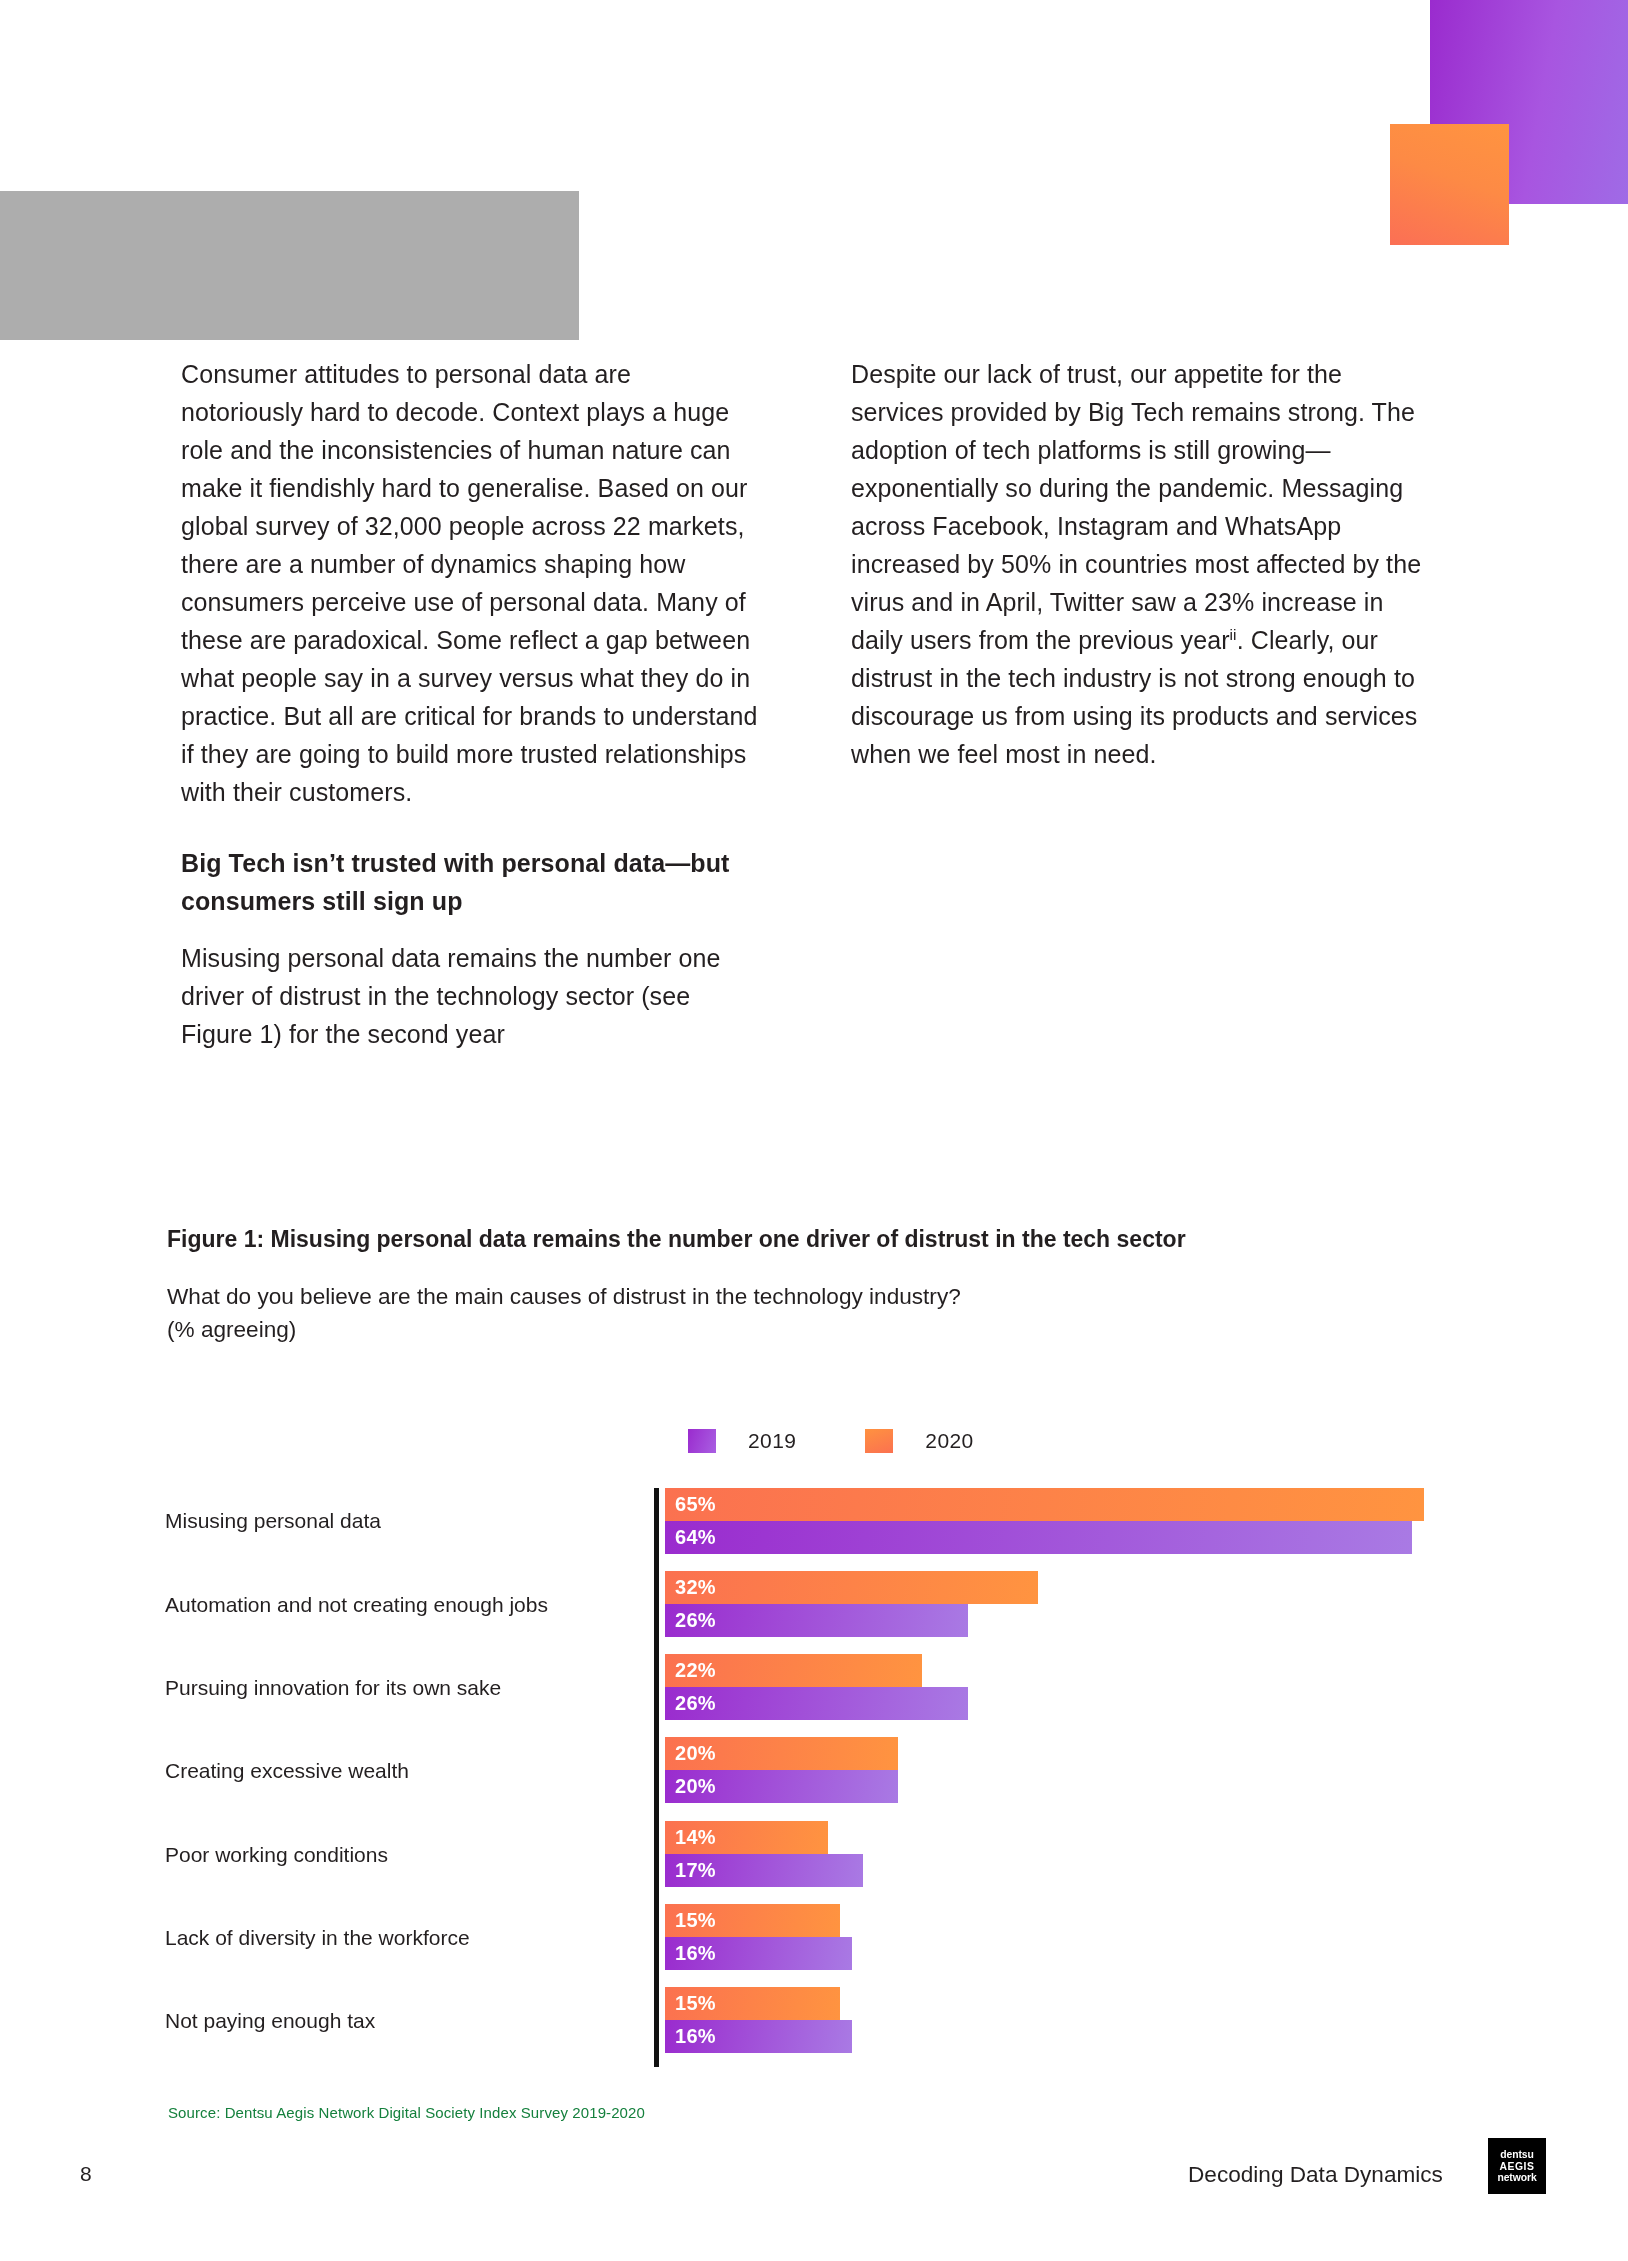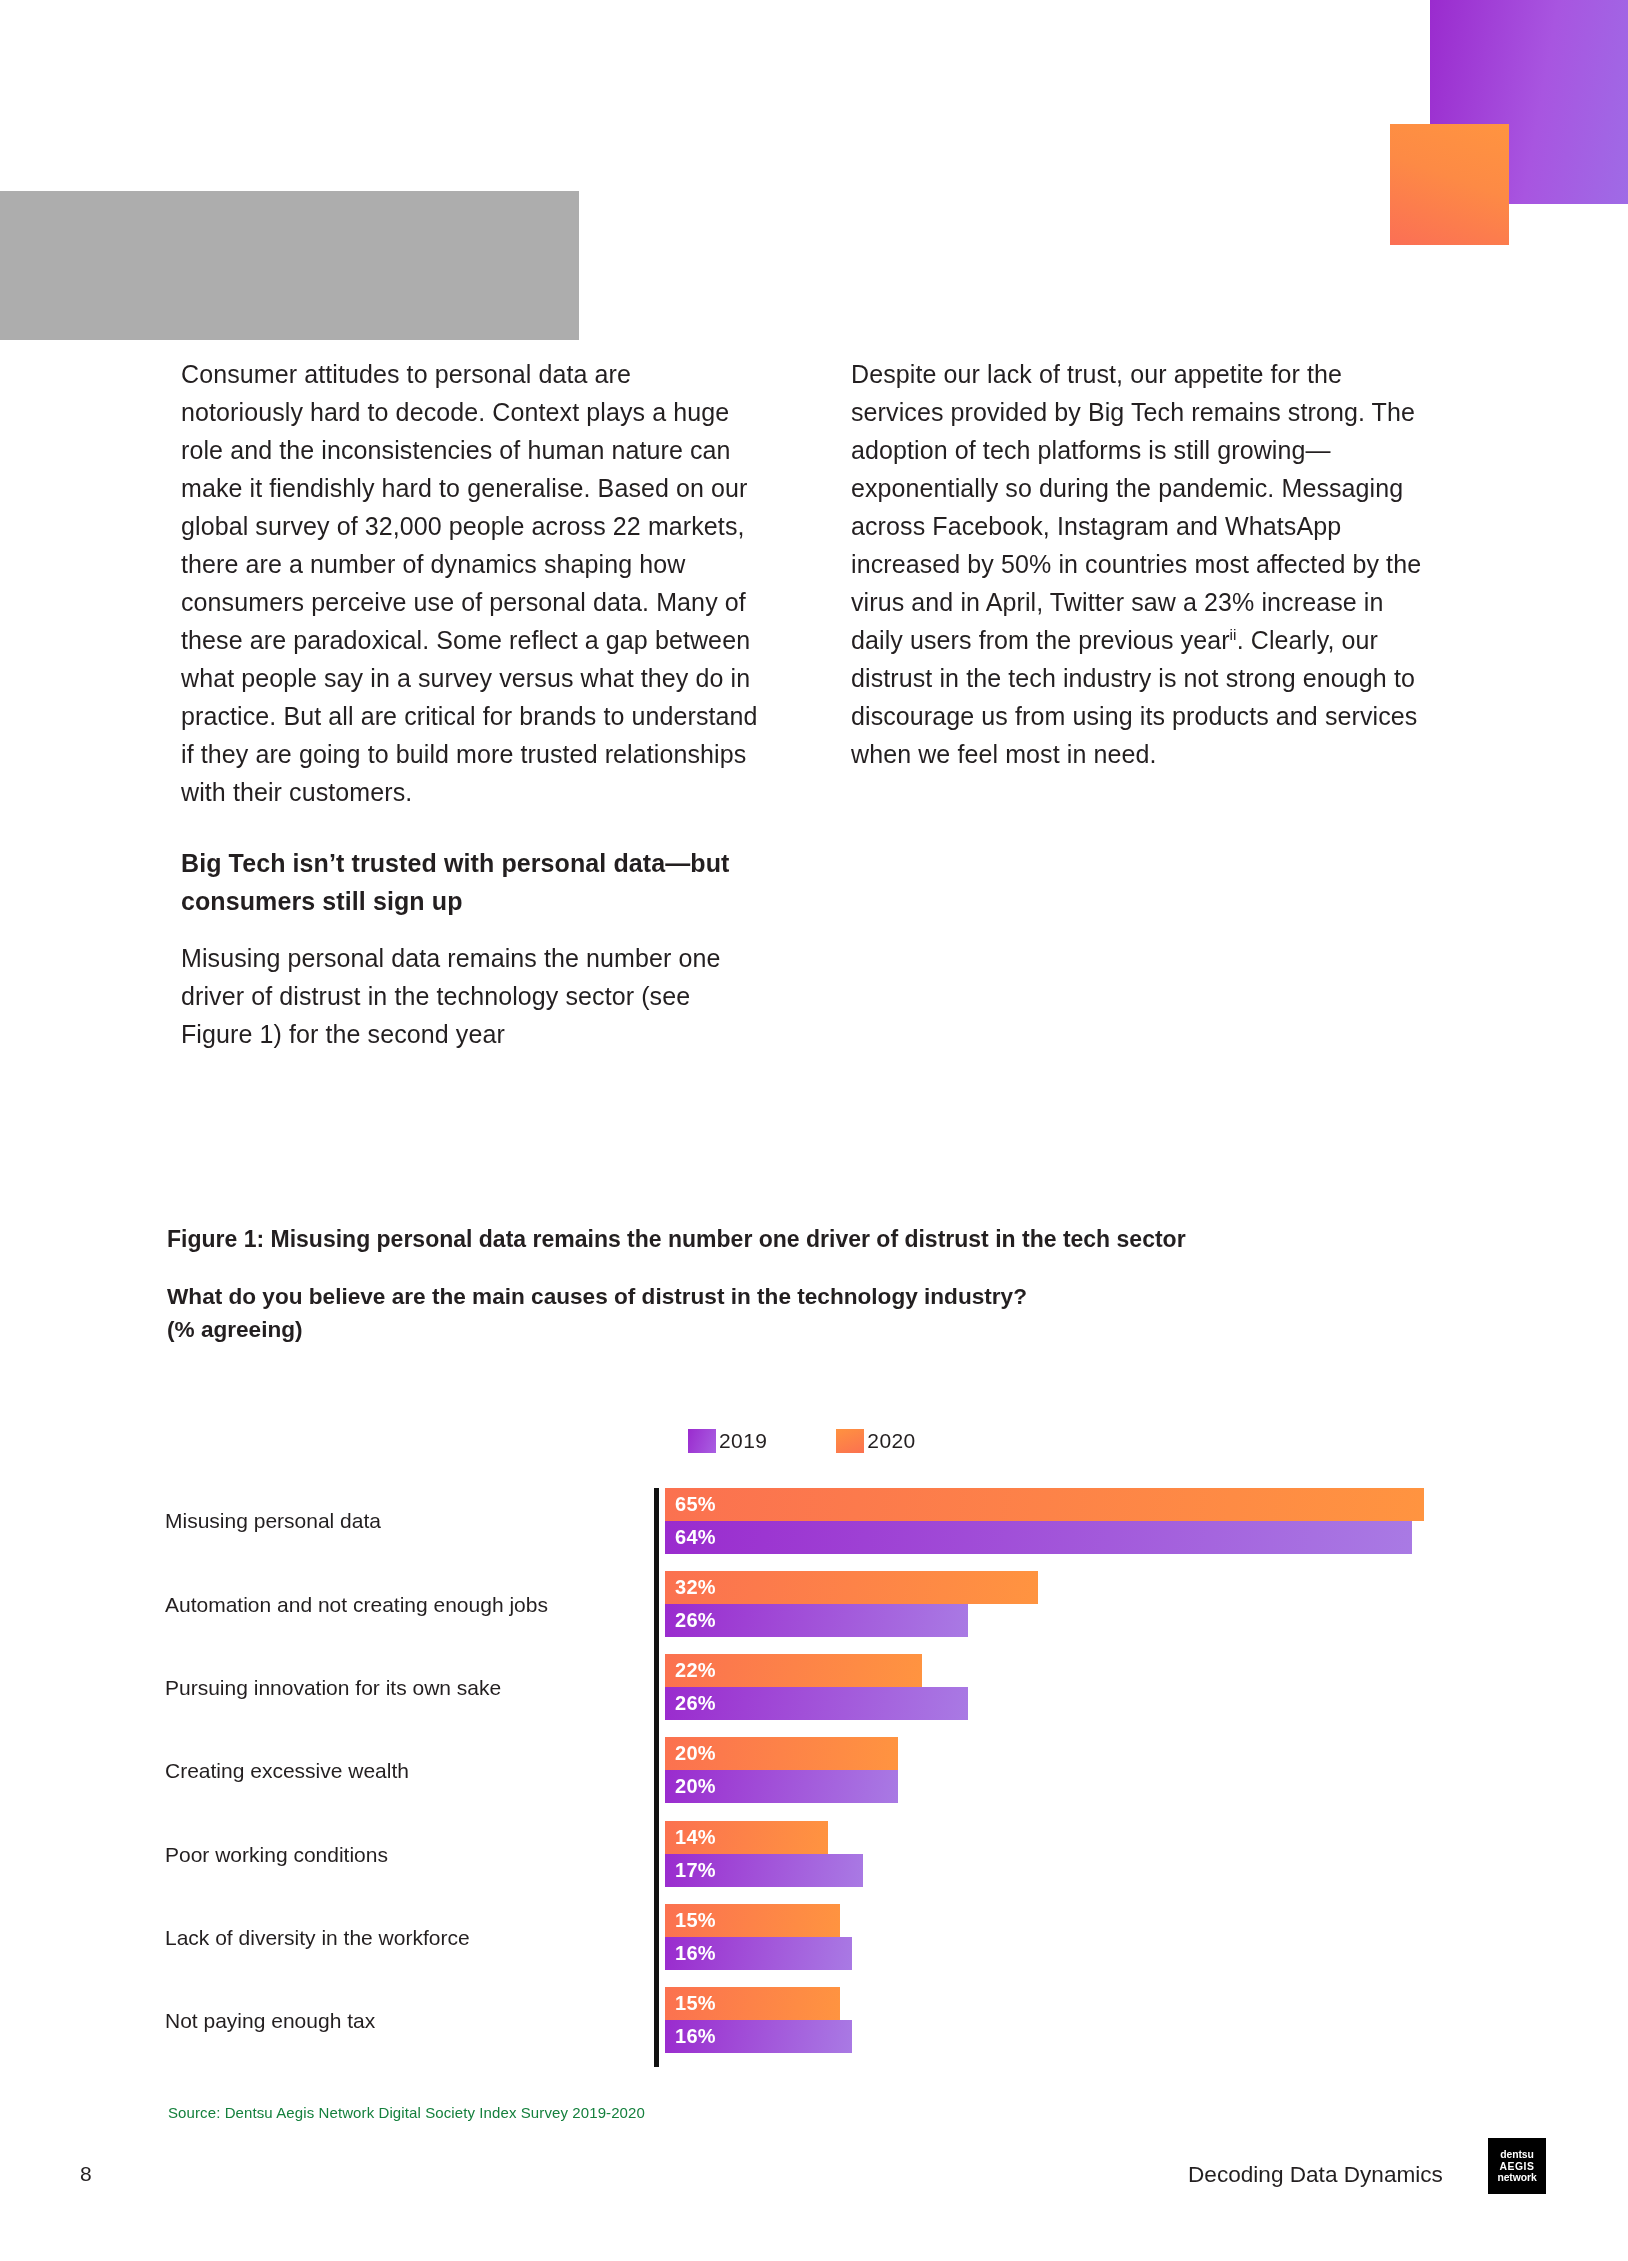--- a/index.html
+++ b/index.html
@@ -54,29 +54,29 @@
     font-size:23px;
     font-weight:bold;
     line-height:33px;
     margin:0 0 23.5px 0;
     max-width:1176px;
   }
   .fig-sub{
     font-size:22.6px;
     line-height:33px;
     margin:0;
-    font-weight:bold;
+    font-weight:normal;
   }
 
   
   .legend{
     position:absolute;left:688px;top:1429px;
     display:flex;align-items:center;gap:69px;
   }
-  .legend-item{display:flex;align-items:center;gap:3px;justify-content:space-between;}
+  .legend-item{display:flex;align-items:center;gap:32px;justify-content:space-between;}
   .swatch{width:28px;height:23.5px;display:block;}
   .swatch.purple{background:linear-gradient(110deg,#9A2BCE 0%,#A95FE2 100%);}
   .swatch.orange{background:linear-gradient(160deg,#FF9240 0%,#FB7150 100%);}
   .legend-label{font-size:21px;color:#231f20;letter-spacing:0.4px;}
 
   
   .chart{
     position:absolute;left:167px;top:1484px;width:1285px;height:588px;
   }
   .axis-line{

